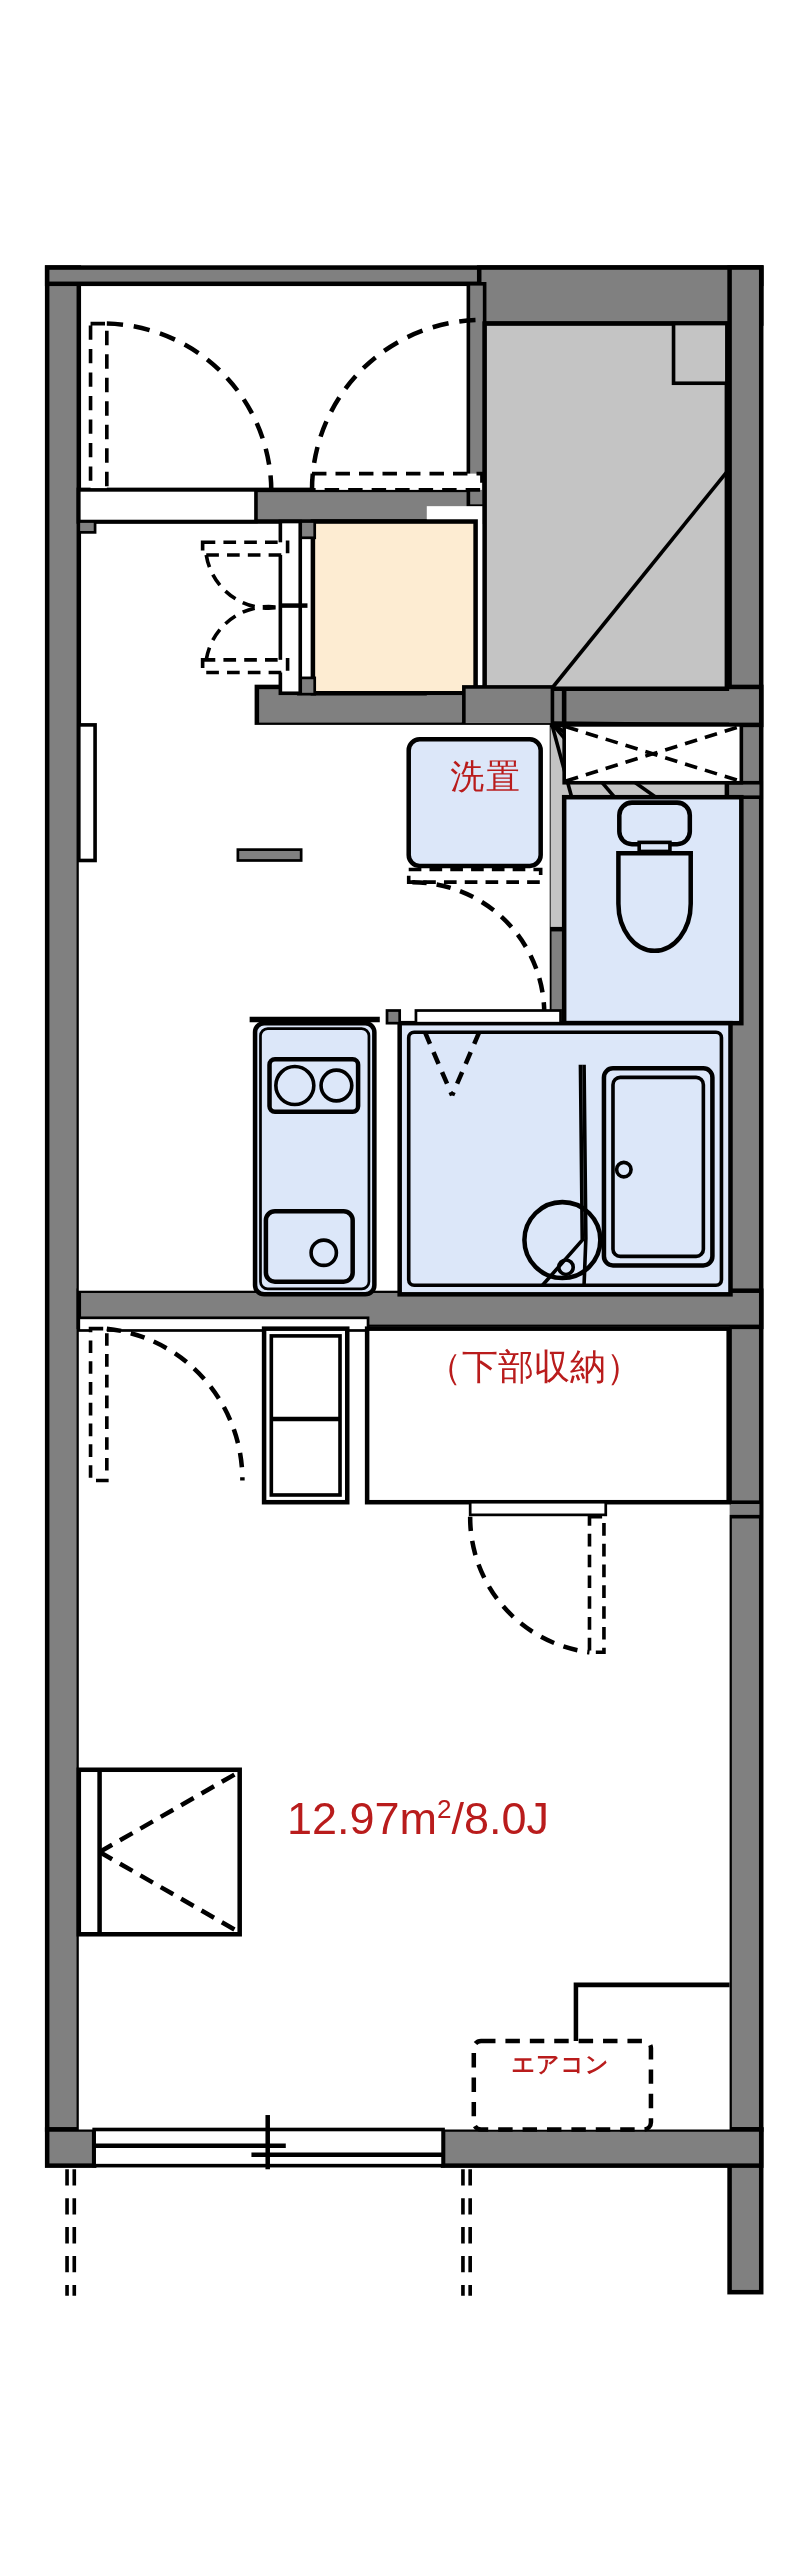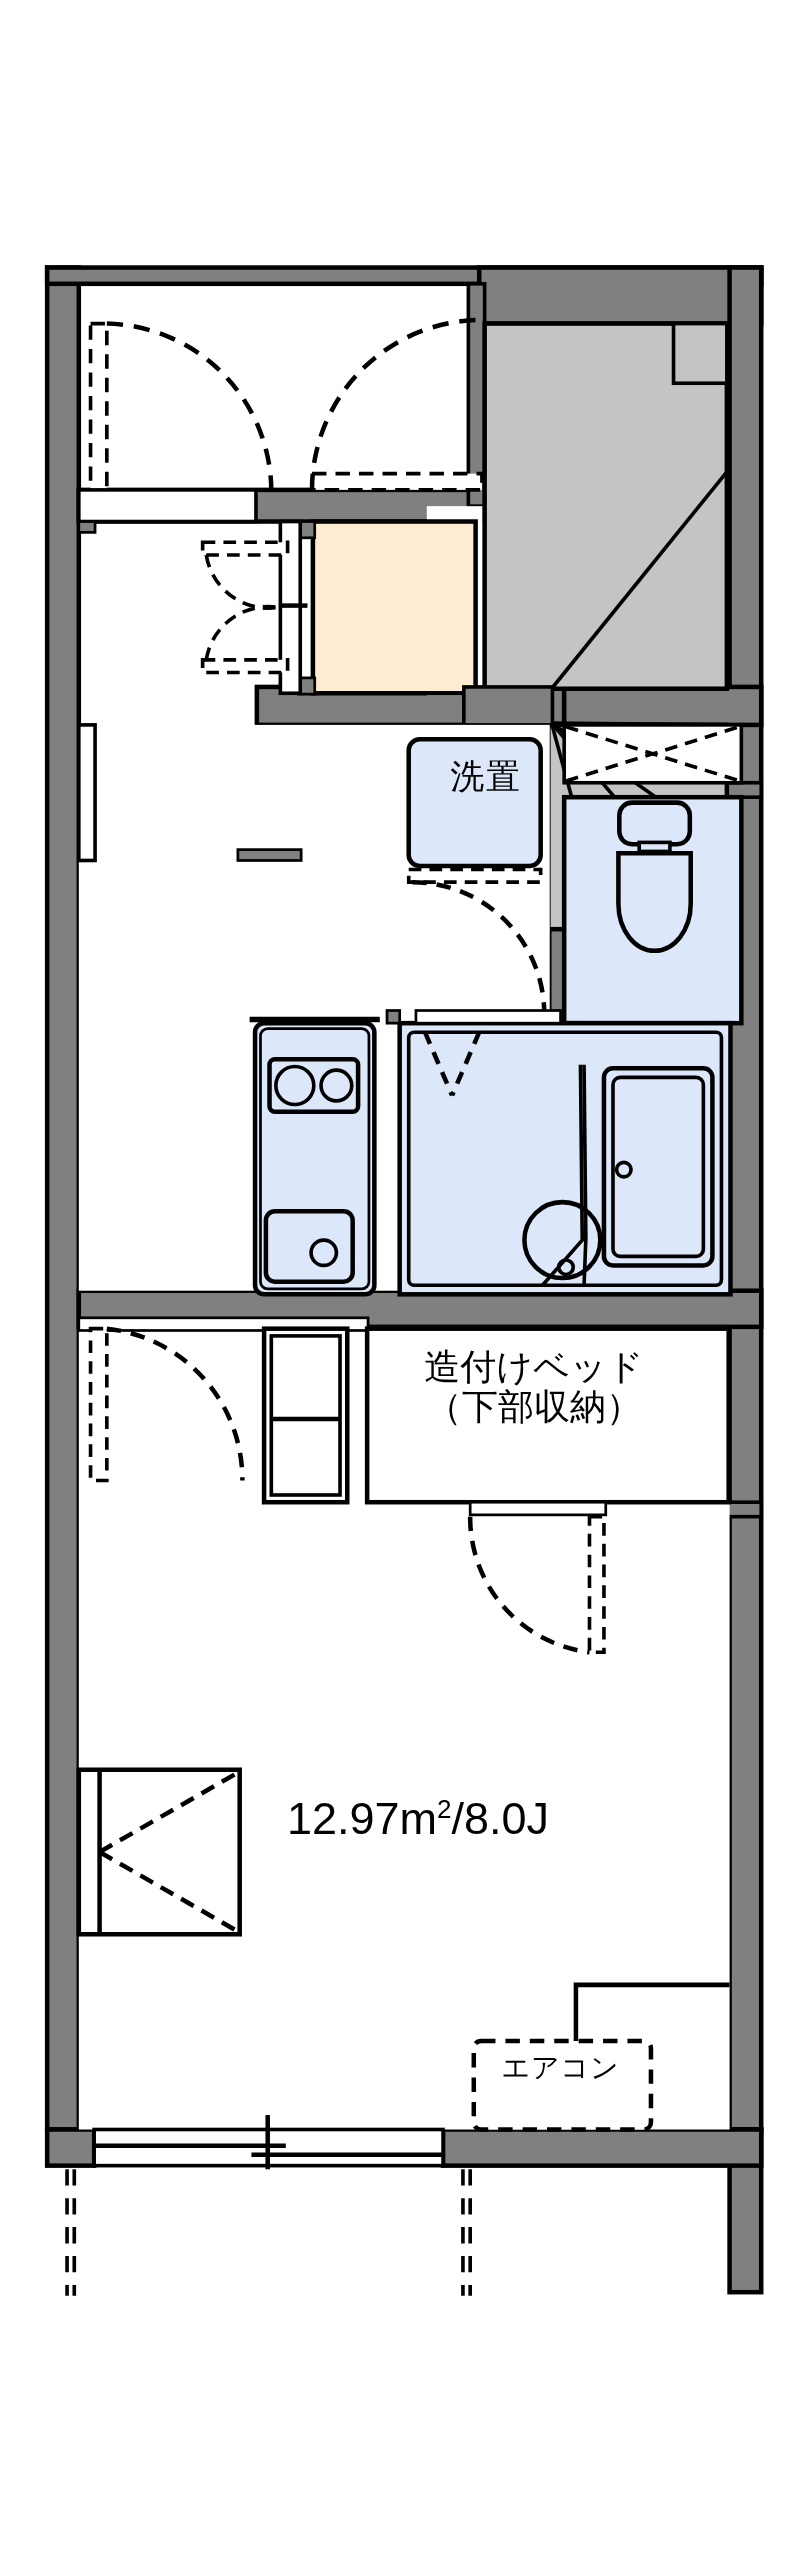--- a/index.html
+++ b/index.html
@@ -1,25 +1,25 @@
 <!DOCTYPE html>
 <html style="font-size:14.5px"><head>
 <meta charset="utf-8">
 <style>
   html,body{margin:0;padding:0;background:#ffffff;}
   body{font-family:"Liberation Sans","DejaVu Sans",sans-serif;}
   #page{position:relative;width:812px;height:2576px;background:#ffffff;overflow:hidden;}
   #plan{position:absolute;left:0;top:0;width:812px;height:2576px;}
-  .lbl{position:absolute;color:#000000;text-align:center;white-space:nowrap;line-height:1.12;}
+  .lbl{position:absolute;color:#b91c1c;text-align:center;white-space:nowrap;line-height:1.12;}
   #room-label{left:0;right:0;top:1722px;font-size:54px;letter-spacing:1.8px;}
   #room-area{left:0;right:0;top:1794px;font-size:45px;letter-spacing:0px;padding-left:24px;}
   #bed-label{left:353px;top:1347px;width:362px;font-size:36px;text-align:center;}
   #bed-label .l2{display:block;}
   #sen-label{left:418px;top:757px;width:136px;font-size:34px;text-align:center;letter-spacing:1.8px;}
-  #ac-label{left:470px;top:2052px;width:181px;font-size:28px;text-align:center;letter-spacing:0.9px;}
+  #ac-label{left:470px;top:2052px;width:181px;font-size:23px;text-align:center;letter-spacing:0.9px;font-weight:bold;}
   sup.m2{font-size:0.58em;vertical-align:super;}
 </style>
 </head>
 <body>
 
 <div id="page">
 
   <svg id="plan" viewBox="0 0 898 2850">
 
     <g>
@@ -222,21 +222,20 @@
     <g>
       <rect x="87" y="577" width="18" height="12" fill="#808080" stroke="#000" stroke-width="3"></rect>
       <rect x="428" y="1118" width="14" height="14" fill="#808080" stroke="#000" stroke-width="3"></rect>
     </g>
 
   </svg>
 
   <div class="lbl" id="sen-label">洗置</div>
 
   <div class="lbl" id="bed-label">
-    <span>造付けベッド</span>
     <span class="l2">（下部収納）</span>
   </div>
 
 
   <div class="lbl" id="room-area">
     <span>12.97</span><span>m</span><sup class="m2">2</sup><span>/8.0J</span>
   </div>
 
   <div class="lbl" id="ac-label">エアコン</div>
 

